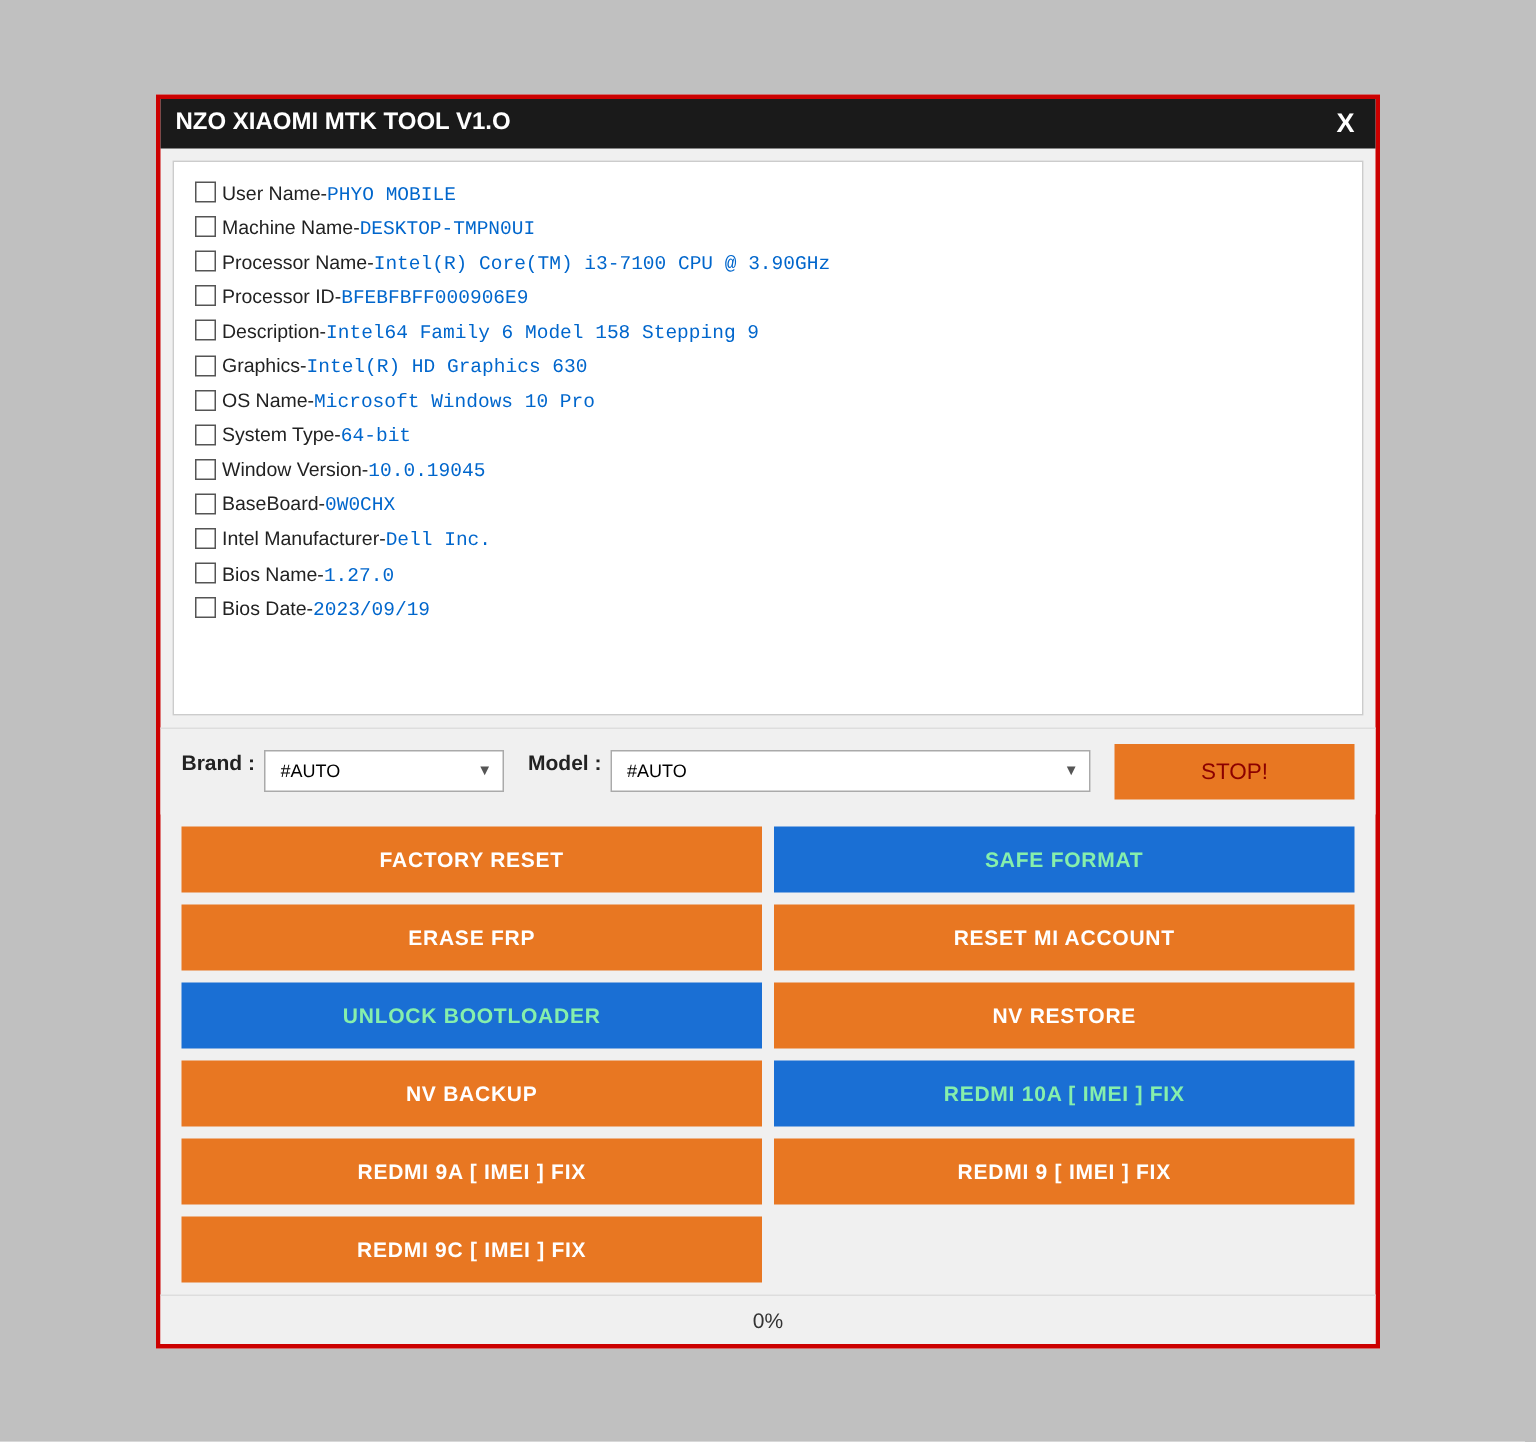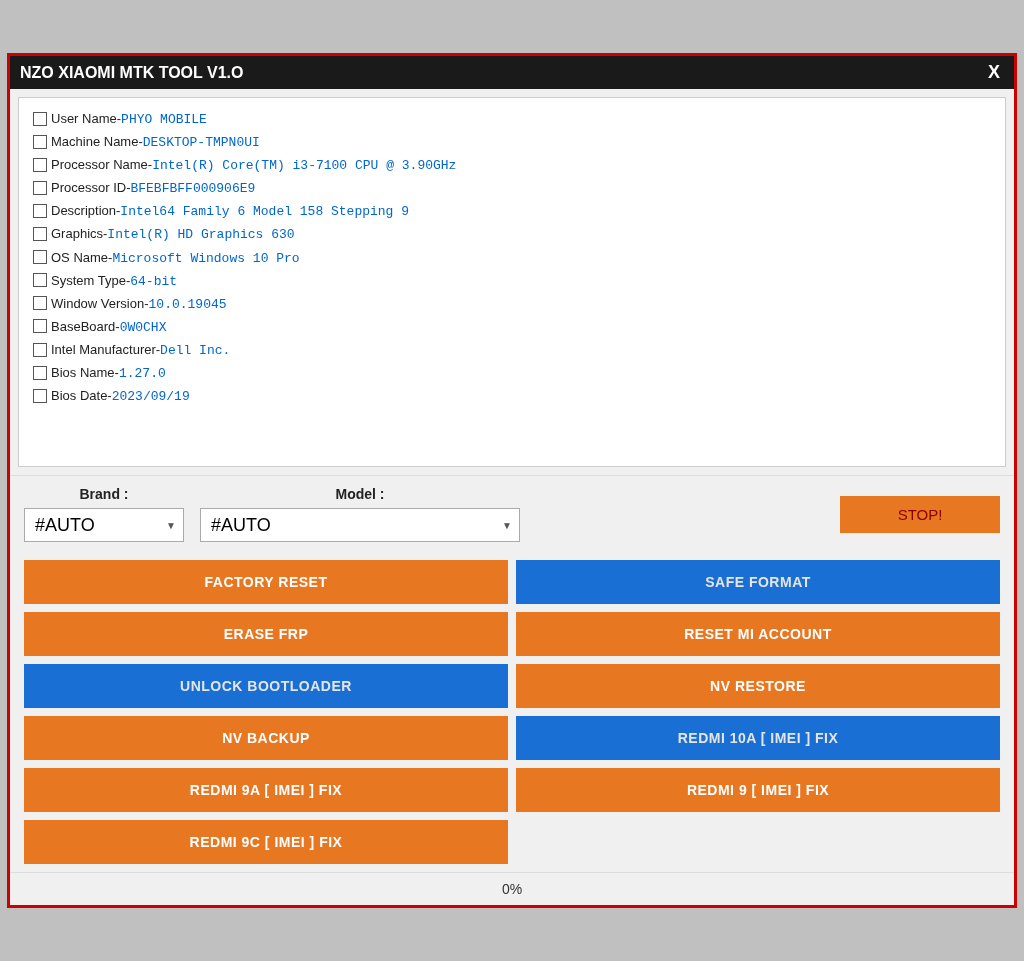--- a/index.html
+++ b/index.html
@@ -6,21 +6,21 @@
     body {
       background: #c0c0c0;
       font-family: Arial, sans-serif;
       font-size: 13px;
       display: flex;
       justify-content: center;
       align-items: center;
       min-height: 100vh;
     }
     .window {
-      width: 1010px;
+      width: 816px;
       background: #f0f0f0;
       border: 3px solid #cc0000;
       display: flex;
       flex-direction: column;
     }
     .title-bar {
       background: #1a1a1a;
       color: white;
       display: flex;
       align-items: center;
@@ -73,34 +73,33 @@
     .selectors-row {
       display: flex;
       align-items: center;
       padding: 10px 14px;
       gap: 16px;
       background: #f0f0f0;
       border-top: 1px solid #ddd;
     }
     .selector-group {
       display: flex;
-      align-items: center;
+      align-items: flex-start;
       gap: 6px;
-      flex-direction: column;
     }
     .selector-label {
       font-weight: bold;
       font-size: 14px;
       color: #222;
     }
     .selector-select {
       background: white;
       border: 1px solid #aaa;
       padding: 6px 30px 6px 10px;
-      font-size: 18px;
+      font-size: 12px;
       min-width: 160px;
       appearance: none;
       -webkit-appearance: none;
       cursor: pointer;
       position: relative;
     }
     .select-wrapper {
       position: relative;
       display: inline-block;
     }
@@ -138,21 +137,21 @@
       border: none;
       padding: 14px 10px;
       font-size: 14px;
       font-weight: bold;
       cursor: pointer;
       text-transform: uppercase;
       letter-spacing: 0.5px;
     }
     .btn-blue {
       background: #1a6fd4;
-      color: #e5e5e5;
+      color: #86efac;
       border: none;
       padding: 14px 10px;
       font-size: 14px;
       font-weight: bold;
       cursor: pointer;
       text-transform: uppercase;
       letter-spacing: 0.5px;
     }
     .progress-bar-area {
       text-align: center;

